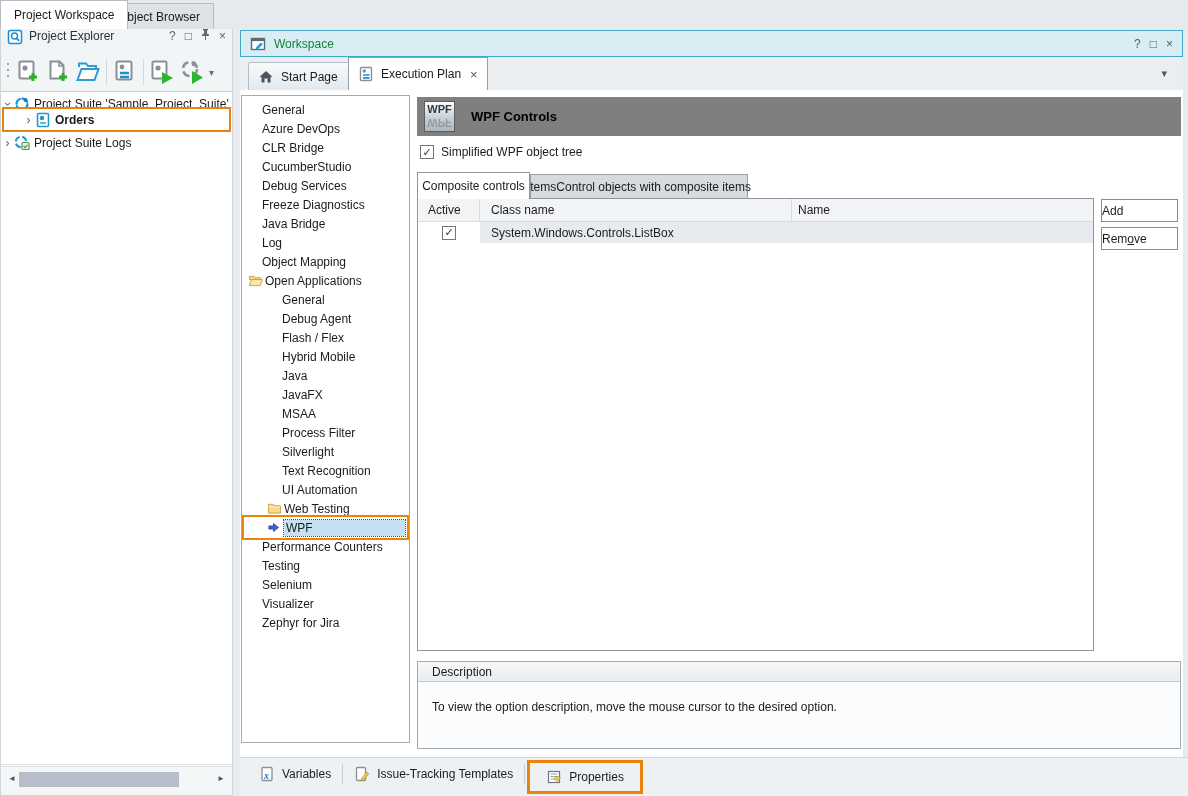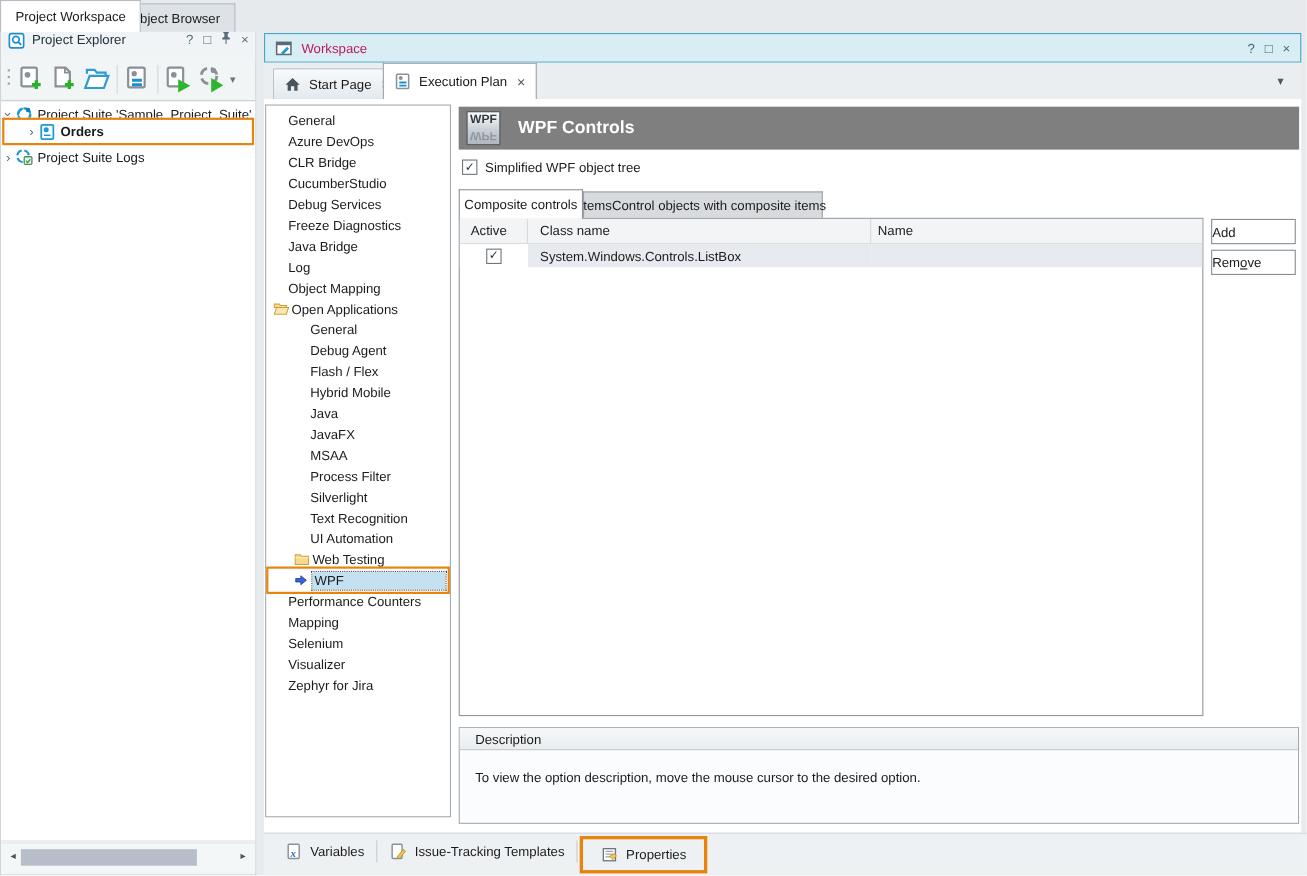--- a/index.html
+++ b/index.html
@@ -32,21 +32,21 @@
   .tree-icon { width:16px; height:16px; margin-right:4px; flex:none; }
   .hl-box { position:absolute; left:1px; right:1px; top:15px; height:25px; border:2px solid #E8830C; display:flex; align-items:center; background:#fff; }
   .hl-box .tree-chevron { margin-left:18px; }
   .bold { font-weight:bold; }
   .pe-scroll { position:absolute; left:0; top:737px; width:231px; height:26px; background:#f4f7f8; border-top:1px solid #e3e7e9; }
   .scroll-arrow { position:absolute; top:7px; font-size:8px; color:#4c545c; }
   .scroll-thumb { position:absolute; left:18px; top:5px; width:160px; height:15px; background:#b7bec9; }
 
   
   .ws-header { position:absolute; left:240px; top:30px; width:943px; height:27px; background:#d8eef4; border:1px solid #46a7c5; display:flex; align-items:center; padding:0 9px; gap:8px; }
-  .ws-title { flex:1; color:#be185d; }
+  .ws-title { flex:1; color:#15803d; }
   .ws-header .winbtns { color:#3d6573; }
   .ws-tabstrip { position:absolute; left:240px; top:57px; width:943px; height:33px; background:#ebeef0; }
   .doc-tab { position:absolute; display:flex; align-items:center; gap:7px; padding:0 9px; white-space:nowrap; }
   .doc-tab.inactive { left:8px; top:5px; height:28px; background:linear-gradient(#f8fafb,#e2e9ee); border:1px solid #b4bdc4; border-bottom:none; border-radius:2px 2px 0 0; }
   .doc-tab.active { left:108px; top:0; height:33px; background:#fff; border:1px solid #98a0a7; border-bottom:none; z-index:2; }
   .tab-close { color:#4e585f; font-size:13px; margin-left:2px; }
   .strip-caret { position:absolute; right:16px; top:10px; color:#4e5860; font-size:11px; }
 
   
   .ws-content { position:absolute; left:240px; top:90px; width:943px; height:667px; background:#fff; }
@@ -58,21 +58,21 @@
   .nav-item.lvl1 { padding-left:40px; }
   .nav-item.lvl1.has-icon { padding-left:25px; }
   .nav-icon { width:15px; height:13px; margin-right:2px; flex:none; display:inline-flex; }
   .nav-item.selected .nav-label { flex:1; margin-right:4px; background:#c3e1f1; outline:1px dotted #4a4a4a; padding:1px 2px; }
   .nav-hl { position:absolute; left:0; right:0; top:419px; height:25px; border:2px solid #E8830C; pointer-events:none; }
 
   .wpf-header { position:absolute; left:177px; top:7px; width:764px; height:39px; background:#7f7f7f; display:flex; align-items:center; padding-left:7px; }
   .wpf-badge { width:31px; height:31px; border:1px solid #565e66; background:linear-gradient(180deg,#fdfdfd,#c6cdd3 58%,#b0b8bf); display:flex; flex-direction:column; align-items:center; overflow:hidden; }
   .wpf-badge .b1 { font-weight:bold; font-size:11px; color:#333a41; line-height:15px; }
   .wpf-badge .b2 { font-weight:bold; font-size:11px; color:#333a41; line-height:11px; transform:scaleY(-1); opacity:.3; }
-  .wpf-title { margin-left:16px; color:#ffffff; font-weight:bold; font-size:16px; }
+  .wpf-title { margin-left:16px; color:#000000; font-weight:bold; font-size:13px; }
 
   .cb-row { position:absolute; left:180px; top:55px; display:flex; align-items:center; gap:7px; }
   .checkbox { width:14px; height:14px; border:1px solid #6f767d; background:#fff; display:flex; align-items:center; justify-content:center; font-size:11px; color:#2e3338; line-height:1; }
 
   .opt-tab { position:absolute; display:flex; align-items:center; justify-content:center; white-space:nowrap; }
   .opt-tab.active { left:177px; top:82px; width:113px; height:27px; background:#fff; border:1px solid #8f969d; border-bottom:none; z-index:2; }
   .opt-tab.inactive { left:290px; top:84px; width:218px; height:24px; background:#d8dbde; border:1px solid #9aa0a6; border-bottom:none; }
 
   .ctl-table { position:absolute; left:177px; top:108px; width:677px; height:453px; border:1px solid #8f969d; background:#fff; }
   .thead { display:flex; height:23px; background:#f2f4f6; border-bottom:1px solid #d7dade; }
@@ -351,21 +351,21 @@
             <svg viewBox="0 0 14 14">
               <path d="M2 5.3h5V2.6L12.4 7 7 11.4V8.7H2z" fill="#3b63d6" stroke="#23399c" stroke-width=".8"></path>
             </svg>
           </span>
         <span class="nav-label">WPF</span>
       </div>
       <div class="nav-item lvl0">
           <span>Performance Counters</span>
         </div>
       <div class="nav-item lvl0">
-          <span>Mapping</span>
+          <span>Testing</span>
         </div>
       <div class="nav-item lvl0">
           <span>Selenium</span>
         </div>
       <div class="nav-item lvl0">
           <span>Visualizer</span>
         </div>
       <div class="nav-item lvl0">
           <span>Zephyr for Jira</span>
         </div>

